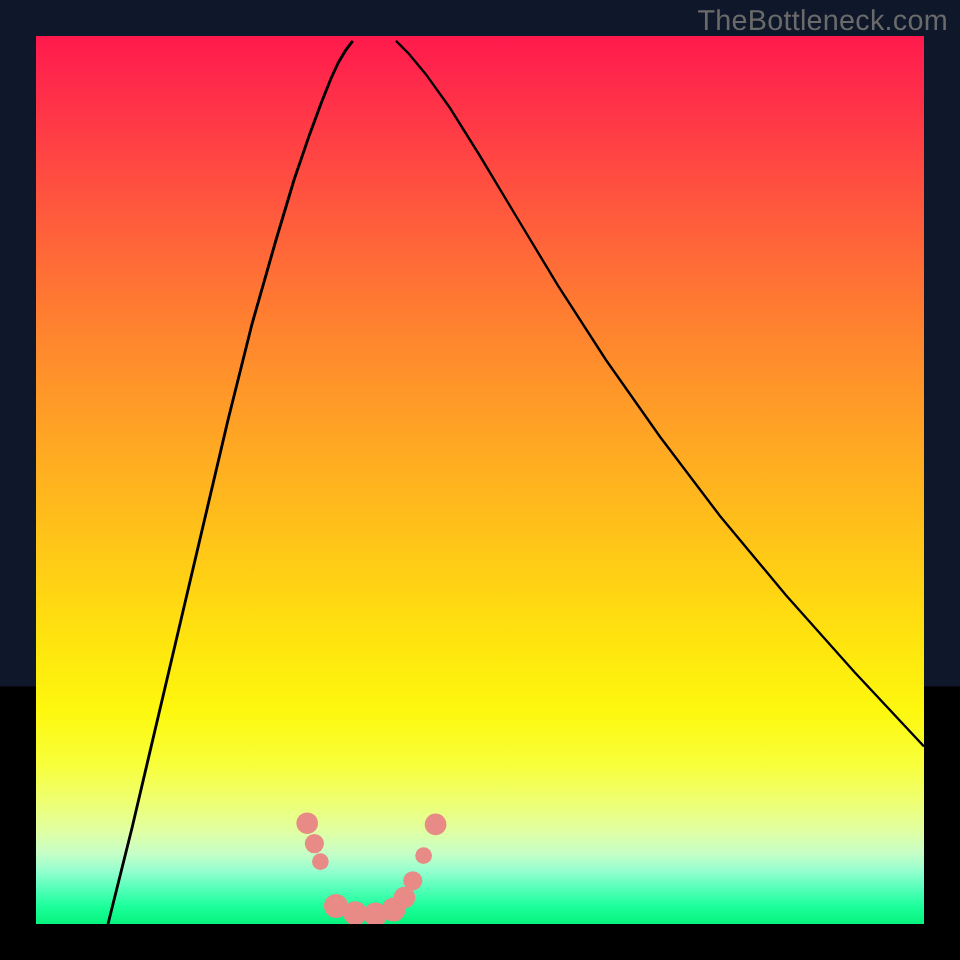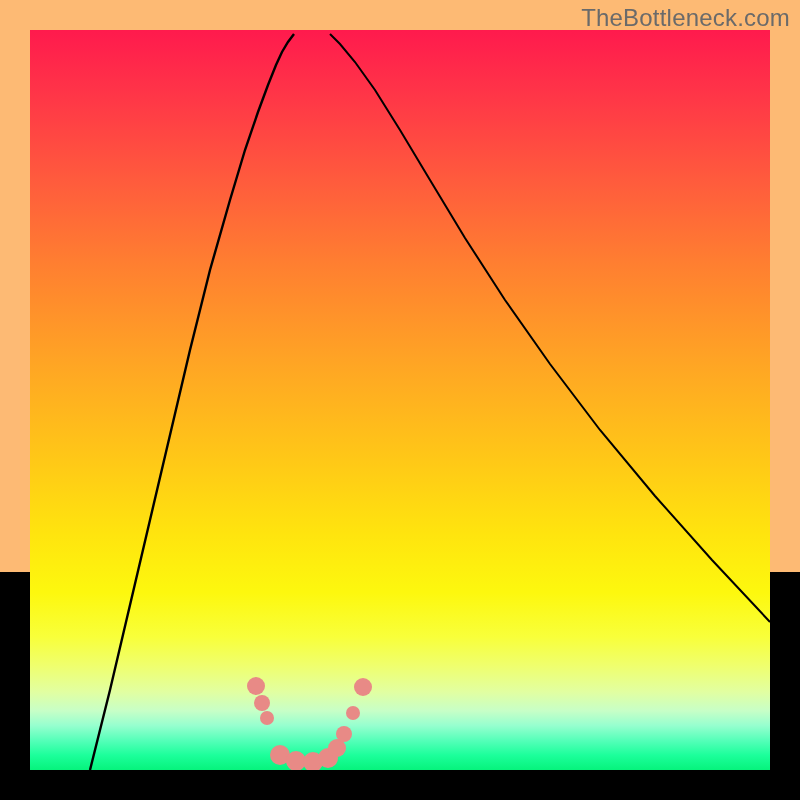--- a/index.html
+++ b/index.html
@@ -10,21 +10,21 @@
     background: #000;
     overflow: hidden;
     font-family: Arial, Helvetica, sans-serif;
   }
   .frame {
     position: absolute;
     top: 0;
     left: 0;
     width: 800px;
     height: 572px;
-    background: #fdba74;
+    background: #0f172a;
     text-decoration: underline;
   }
   .plot-area {
     position: absolute;
     top: 30px;
     left: 30px;
     width: 740px;
     height: 740px;
     overflow: hidden;
   }

